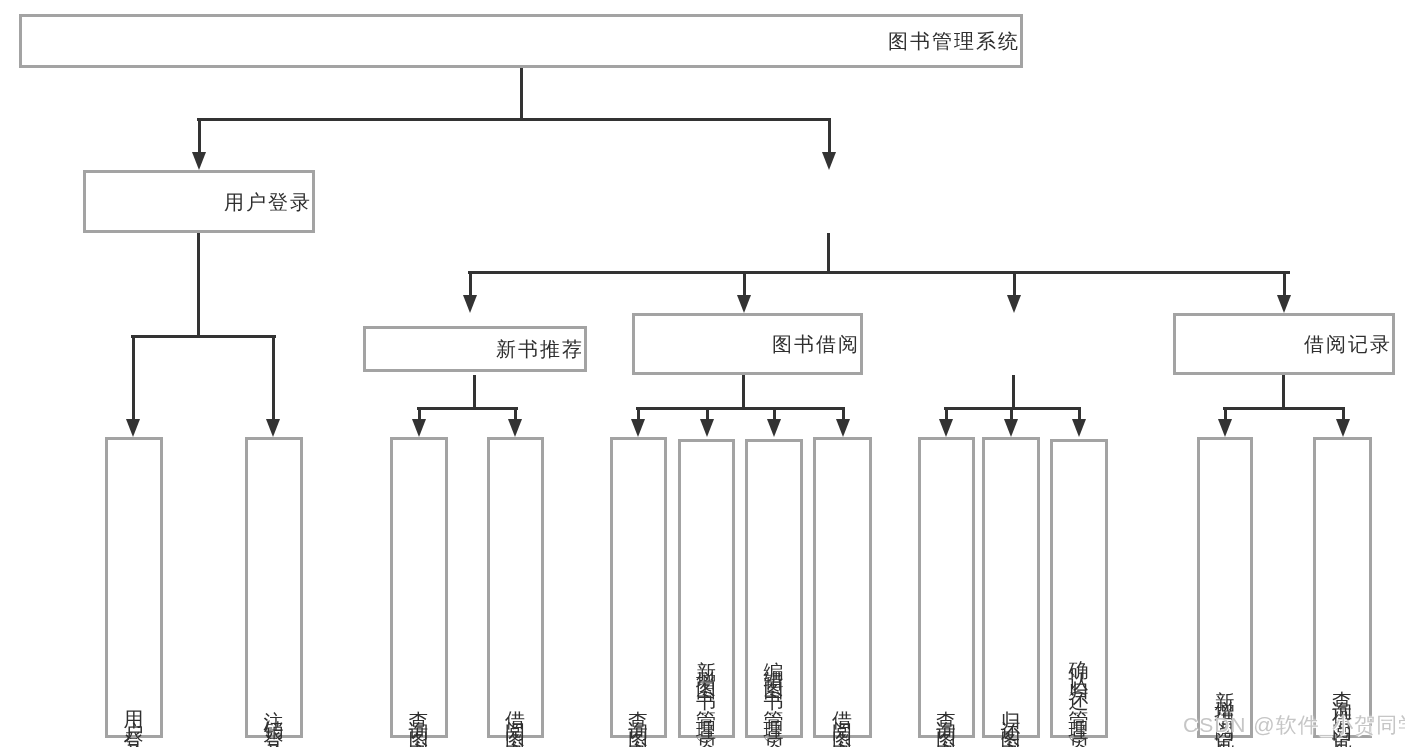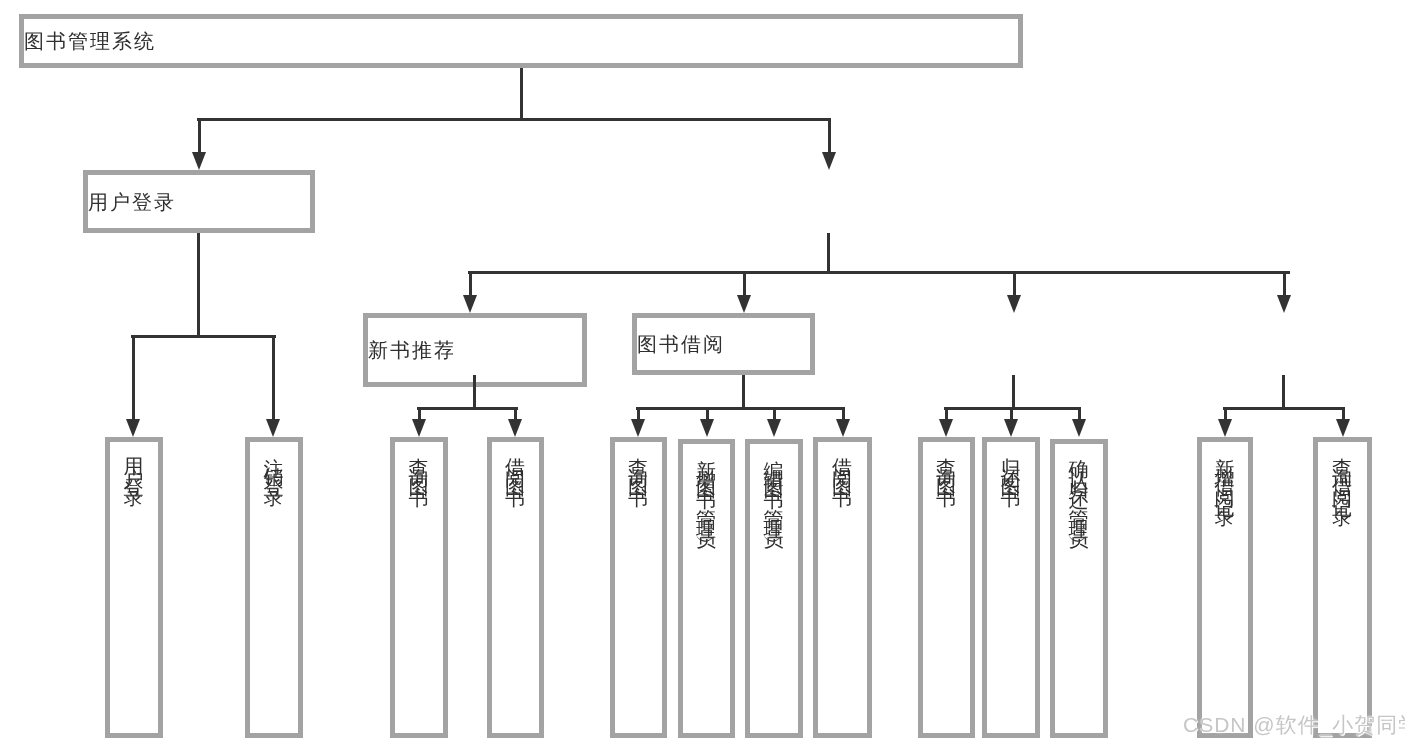--- a/index.html
+++ b/index.html
@@ -1,22 +1,22 @@
 <!DOCTYPE html>
 <html><head>
 <meta charset="utf-8">
 <style>
   html,body{margin:0;padding:0;background:#ffffff;}
   .canvas{
     position:relative;width:1405px;height:747px;background:#ffffff;overflow:hidden;
     font-family:"Liberation Sans","DejaVu Sans",sans-serif;color:#2f2f2f;
   }
   .box{
-    position:absolute;background:#ffffff;border:5px solid #a3a3a3;box-sizing:border-box;
-    display:flex;align-items:center;justify-content:flex-start;font-size:20px;line-height:1;
+    position:absolute;background:#ffffff;border:3px solid #a3a3a3;box-sizing:border-box;
+    display:flex;align-items:center;justify-content:flex-end;font-size:20px;line-height:1;
   }
   .h{letter-spacing:2px;}
   .v{
     writing-mode:vertical-rl;text-orientation:mixed;
     letter-spacing:10px;font-size:20px;
   }
   .line{position:absolute;background:#333333;}
   .arrow{
     position:absolute;width:0;height:0;
     border-left:7px solid transparent;border-right:7px solid transparent;
@@ -34,25 +34,28 @@
 <div class="canvas">
 
   <div class="box h" style="left:19px;top:14px;width:1004px;height:54px">
     <span>图书管理系统</span>
   </div>
 
   <div class="box h" style="left:83px;top:170px;width:232px;height:63px">
     <span>用户登录</span>
   </div>
 
-  <div class="box h" style="left:363px;top:313px;width:224px;height:74px">
+  <div class="box h" style="left:363px;top:326px;width:224px;height:46px">
     <span>新书推荐</span>
   </div>
-  <div class="box h" style="left:632px;top:313px;width:183px;height:62px">
+  <div class="box h" style="left:632px;top:313px;width:231px;height:62px">
     <span>图书借阅</span>
+  </div>
+  <div class="box h" style="left:1173px;top:313px;width:222px;height:62px">
+    <span>借阅记录</span>
   </div>
 
   <div class="box v" style="left:105px;top:437px;width:58px;height:301px">
     <span>用户登录</span>
   </div>
   <div class="box v" style="left:245px;top:437px;width:58px;height:301px">
     <span>注销登录</span>
   </div>
 
   <div class="box v" style="left:390px;top:437px;width:58px;height:301px">

